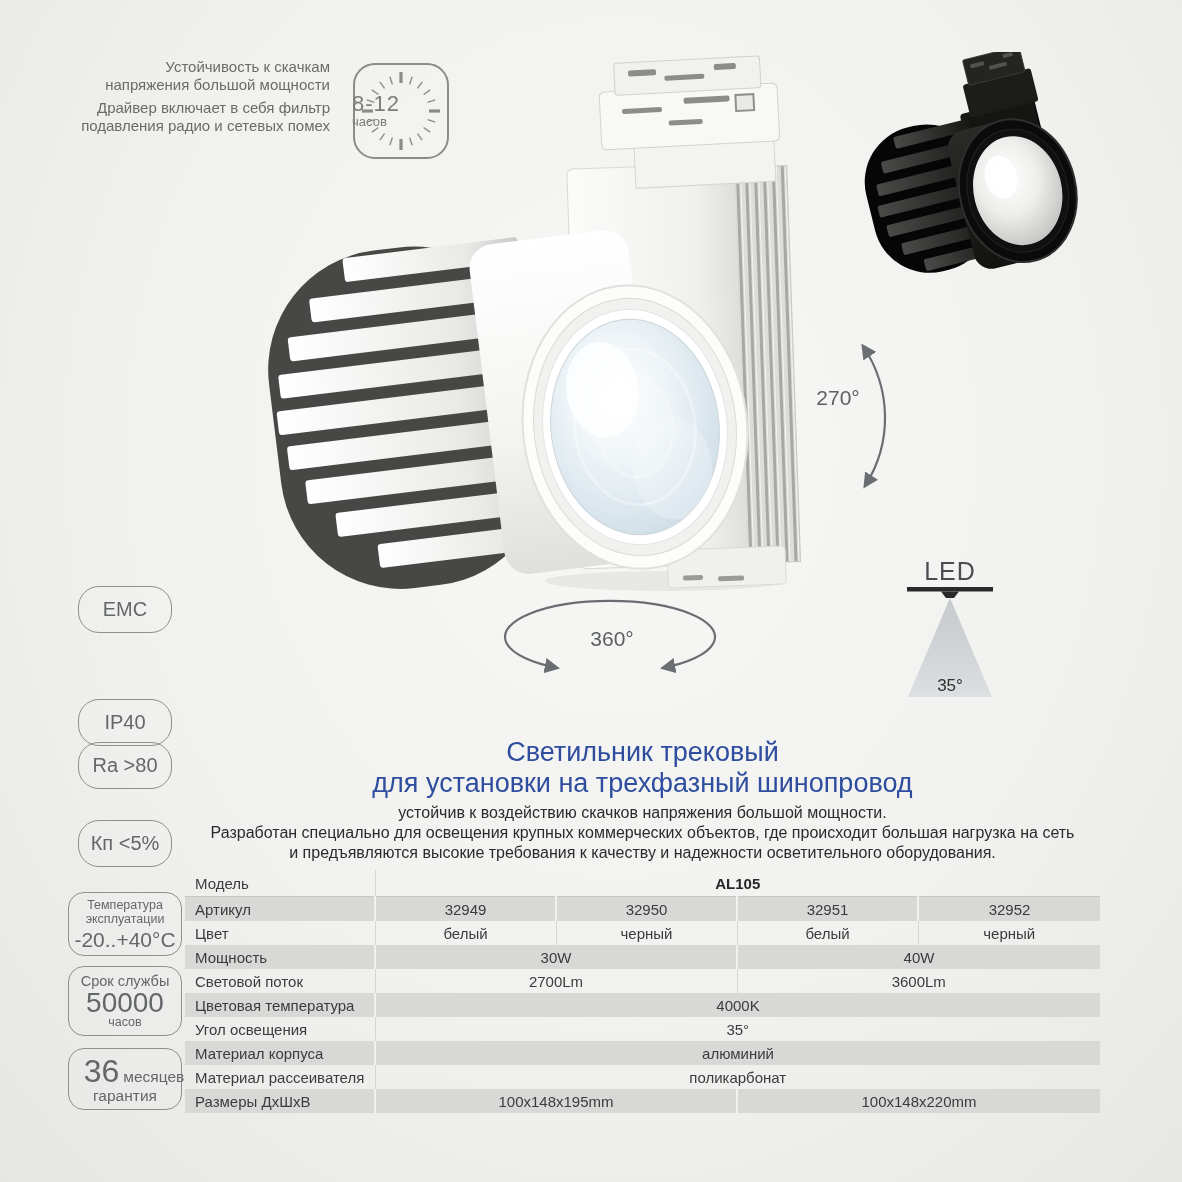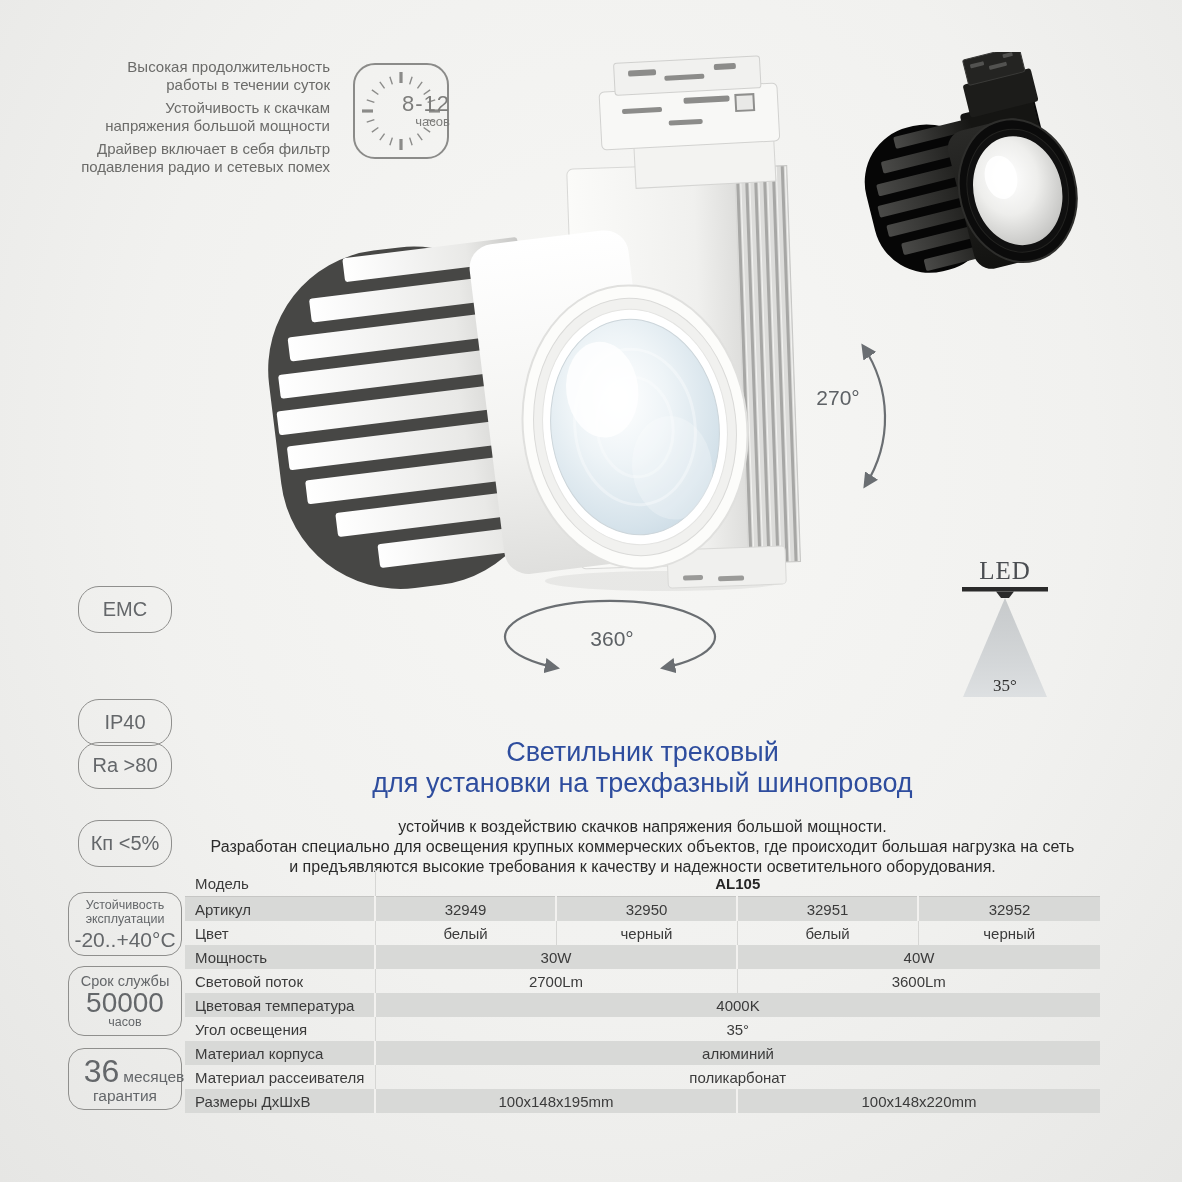--- a/index.html
+++ b/index.html
@@ -8,31 +8,31 @@
         background:radial-gradient(ellipse at 52% 38%, #f7f7f5 0%, #f1f1ef 55%, #e6e6e4 100%);}
   .abs{position:absolute;}
 
   
   .features{left:70px;top:58px;width:260px;text-align:right;color:#6b6b69;font-size:15px;line-height:17.5px;}
   .feature{margin-bottom:6px;}
 
   
   .clock{left:352px;top:62px;width:98px;height:98px;}
   .clock svg{position:absolute;left:0;top:0;}
-  .clock-text{position:absolute;left:0;top:0;width:98px;height:98px;display:flex;flex-direction:column;align-items:flex-end;justify-content:center;color:#7d7d7b;}
+  .clock-text{position:absolute;left:0;top:0;width:98px;height:98px;display:flex;flex-direction:column;align-items:flex-start;justify-content:center;color:#7d7d7b;}
   .clock-hours{font-size:22px;line-height:22px;letter-spacing:1px;}
   .clock-unit{font-size:13px;line-height:14px;}
 
   
   .rot-label{color:#5d6165;font-size:21px;text-align:center;}
   .lbl270{left:806px;top:386px;width:64px;}
   .lbl360{left:562px;top:627px;width:100px;}
 
   
-  .led{left:950px;top:557px;width:110px;height:150px;text-align:center;font-family:Liberation Serif, serif;}
+  .led{left:895px;top:557px;width:110px;height:150px;text-align:center;}
   .led-label{font-size:25px;letter-spacing:1px;color:#4a4d51;line-height:28px;}
   .led-angle{position:absolute;left:0;top:119px;width:110px;text-align:center;font-size:17px;color:#2f2f2f;}
 
   
   .badge{border:1.6px solid #8f8f8d;border-radius:21px;color:#64676a;display:flex;align-items:center;justify-content:center;background:transparent;}
   .cert{left:78px;width:92px;height:45px;font-size:20px;}
   .cert0{top:586px;} .cert1{top:699px;} .cert2{top:742px;} .cert3{top:820px;}
 
   
   .info{left:68px;width:112px;border-radius:16px;flex-direction:column;line-height:1;}
@@ -45,43 +45,39 @@
   .life .small{font-size:12.5px;}
   .warr{top:1048px;height:60px;}
   .warr .row{display:flex;align-items:baseline;gap:4px;}
   .warr .big{font-size:32px;margin-left:18px;}
   .warr .t{font-size:15.5px;line-height:17px;}
 
   
   .heading{left:185px;top:737px;width:915px;text-align:center;}
   .title{color:#2e4d9e;font-size:27px;line-height:31px;}
   .desc{color:#2b2b2b;font-size:16px;line-height:20px;}
-  .desc.first{margin-top:18px;}
+  .desc.first{margin-top:4px;}
 
   
   .spec{left:185px;top:870px;width:915px;border-collapse:collapse;table-layout:fixed;font-size:15px;color:#3b3b3b;}
   .spec td{padding:0;height:24px;vertical-align:middle;}
   .spec td.lbl{text-align:left;padding-left:10px;}
   .spec td.val{text-align:center;}
   .spec tr.shade{background:#d8d9d7;}
   .spec tr.shade td.val{border-left:2px solid #f2f1ef;}
   .spec tr.plain td.val{border-left:1px solid #d6d6d4;}
   .spec tr.model td{border-bottom:1px solid #c6c6c4;height:26px;}
   .spec td.b{font-weight:bold;color:#262626;}
 </style>
 </head>
 <body>
 
 <div class="page">
 
   <div class="abs features">
-    <div class="feature">
-      <div>Высокая продолжительность</div>
-      <div>работы в течении суток</div>
-    </div>
     <div class="feature">
       <div>Устойчивость к скачкам</div>
       <div>напряжения большой мощности</div>
     </div>
     <div class="feature">
       <div>Драйвер включает в себя фильтр</div>
       <div>подавления радио и сетевых помех</div>
     </div>
   </div>
 
@@ -292,21 +288,21 @@
     <span>IP40</span>
   </div>
   <div class="abs badge cert cert2">
     <span>Ra &gt;80</span>
   </div>
   <div class="abs badge cert cert3">
     <span>Кп &lt;5%</span>
   </div>
 
   <div class="abs badge info temp" style="display:flex;">
-    <div class="small">Устойчивость</div>
+    <div class="small">Температура</div>
     <div class="small">эксплуатации</div>
     <div class="big">-20..+40°C</div>
   </div>
   <div class="abs badge info life" style="display:flex;">
     <div class="t">Срок службы</div>
     <div class="big">50000</div>
     <div class="small">часов</div>
   </div>
   <div class="abs badge info warr" style="display:flex;">
     <div class="row">

